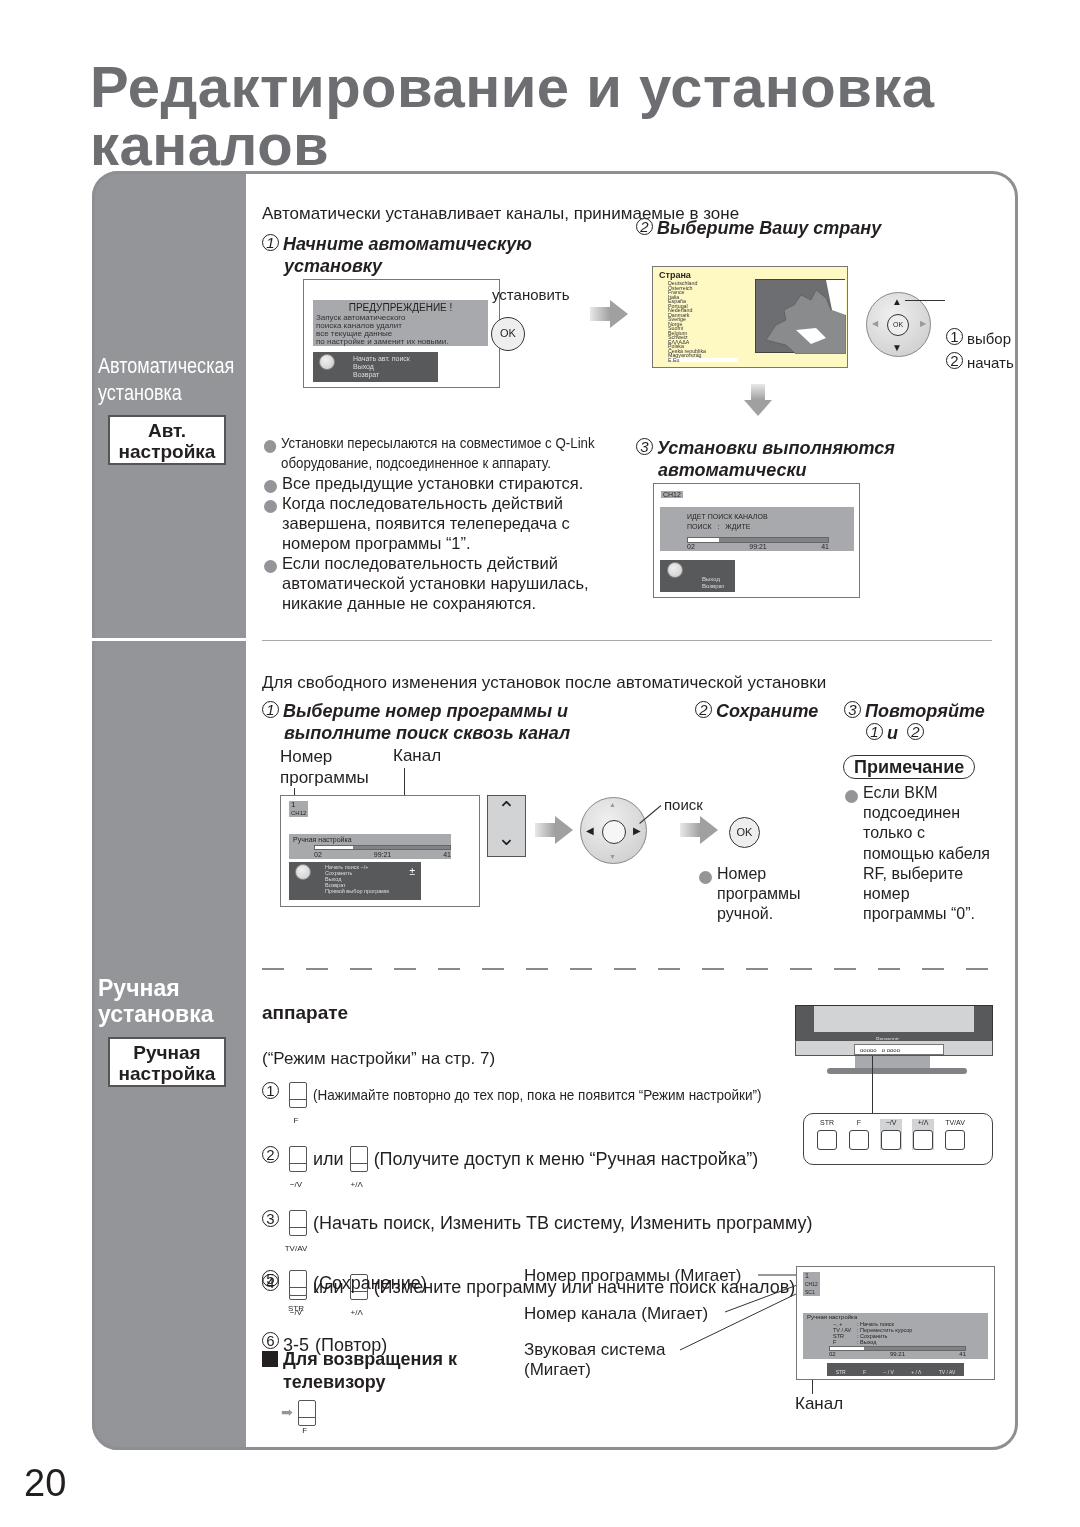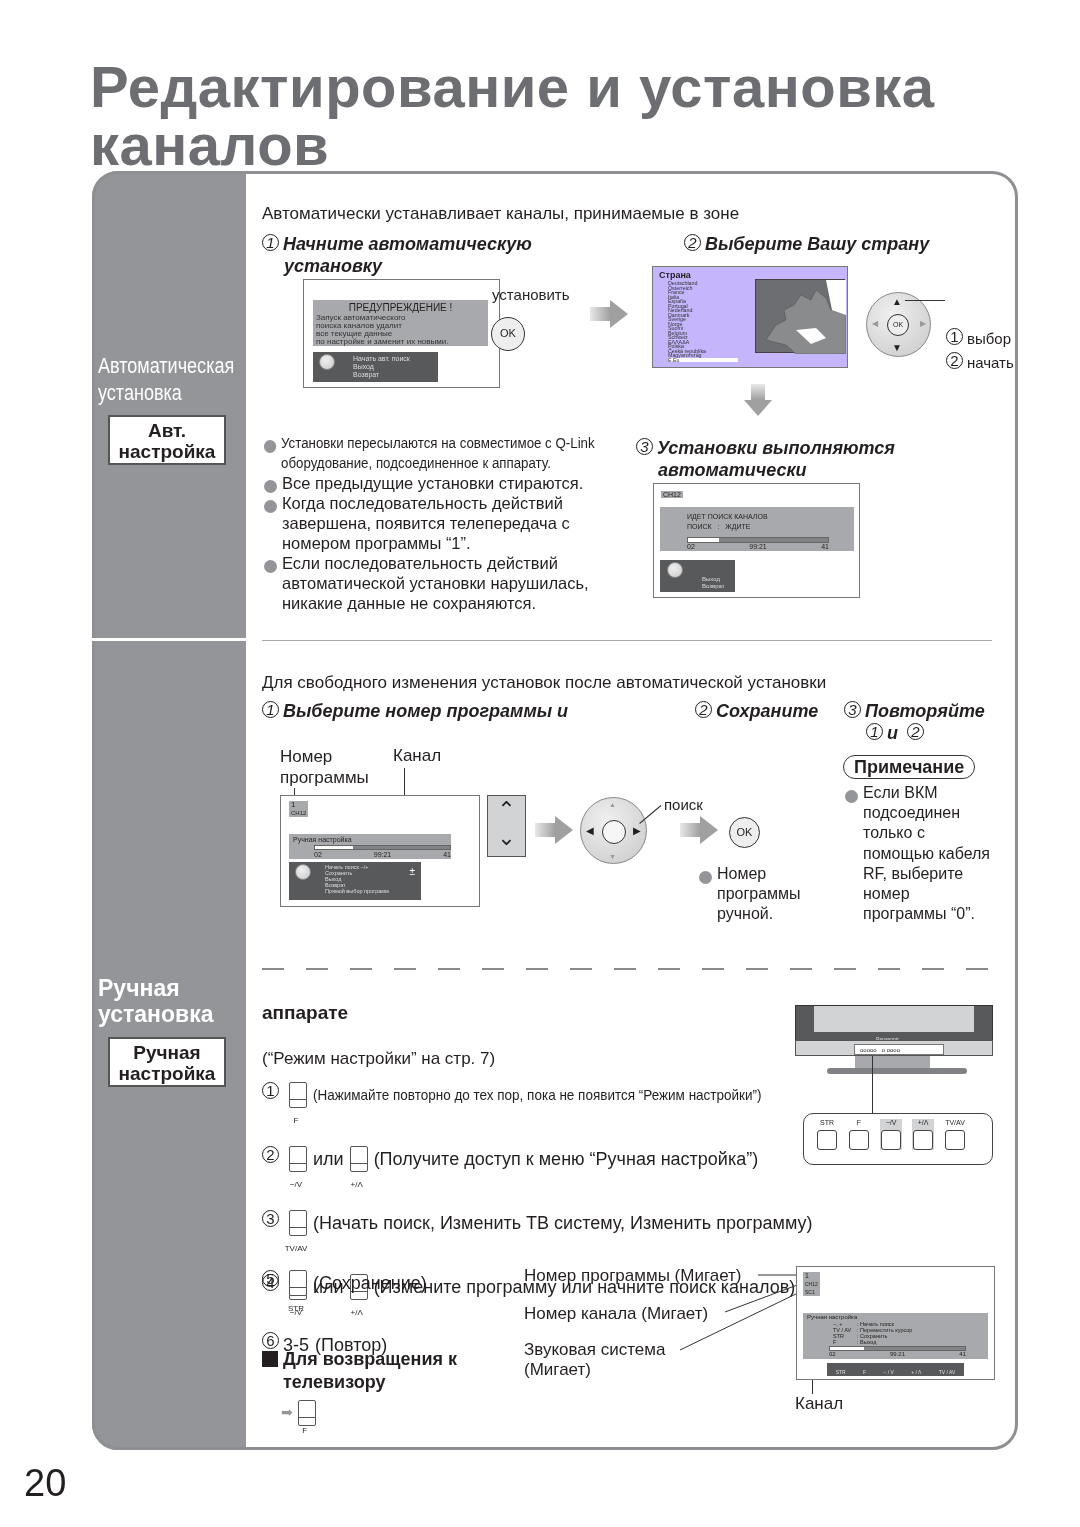--- a/index.html
+++ b/index.html
@@ -72,21 +72,21 @@
   <div>настройка</div>
 </div>
 
 <div class="abs t16" style="left:262px; top:204px;">Автоматически устанавливает каналы, принимаемые в зоне</div>
 
 <div class="abs head" style="left:262px; top:233px;">
   <span class="circ">1</span><span>Начните автоматическую</span>
   <div style="padding-left:22px;">установку</div>
 </div>
 
-<div class="abs head" style="left:636px; top:233px;margin-left:48px;">
+<div class="abs head" style="left:636px; top:217px;">
   <span class="circ">2</span><span>Выберите Вашу страну</span>
 </div>
 
 <div class="abs screen" style="left:283px; top:279px; width:197px; height:109px;margin-left:20px;">
   <div class="grey-box" style="position:absolute; left:9px; top:20px; width:175px; height:46px; padding:2px 3px;">
     <div style="text-align:center; font-size:10px; line-height:12px;">ПРЕДУПРЕЖДЕНИЕ !</div>
     <div class="tiny">Запуск автоматического</div>
     <div class="tiny">поиска каналов удалит</div>
     <div class="tiny">все текущие данные</div>
     <div class="tiny">по настройке и заменит их новыми.</div>
@@ -102,21 +102,21 @@
 </div>
 
 <div class="abs t14" style="left:492px; top:286px;">установить</div>
 <div class="abs okbtn" style="left:491px; top:317px;">OK</div>
 
 <div class="abs" style="left:590px; top:300px; display:flex; align-items:center;">
   <div class="arrow-r-stem"></div>
     <div class="arrow-r"></div>
 </div>
 
-<div class="abs screen" style="left:652px; top:266px; width:196px; height:102px; background:#c4b5fd;">
+<div class="abs screen" style="left:652px; top:266px; width:196px; height:102px; background:#fef9c3;">
   <div style="position:absolute; left:6px; top:3px; font-size:9px; font-weight:bold;">Страна</div>
   <div id="country-list" style="position:absolute; left:15px; top:14px; font-size:5.3px; line-height:4.5px; color:#333;">
       <div>Deutschland</div>
       <div>Österreich</div>
       <div>France</div>
       <div>Italia</div>
       <div>España</div>
       <div>Portugal</div>
       <div>Nederland</div>
       <div>Danmark</div>
@@ -196,20 +196,21 @@
     </div>
   </div>
 </div>
 
 <div class="abs hline" style="left:262px; top:640px; width:730px;"></div>
 
 <div class="abs t16" style="left:262px; top:673px;">Для свободного изменения установок после автоматической установки</div>
 
 <div class="abs head" style="left:262px; top:700px;">
   <span class="circ">1</span><span>Выберите номер программы и</span>
+  <div style="padding-left:22px;">выполните поиск сквозь канал</div>
 </div>
 <div class="abs head" style="left:695px; top:700px;">
   <span class="circ">2</span><span>Сохраните</span>
 </div>
 <div class="abs head" style="left:844px; top:700px;">
   <span class="circ">3</span><span>Повторяйте</span>
   <div style="padding-left:22px;">
     <span class="circ">1</span><span>и</span>
     <span class="circ" style="margin-left:4px;">2</span>
   </div>

